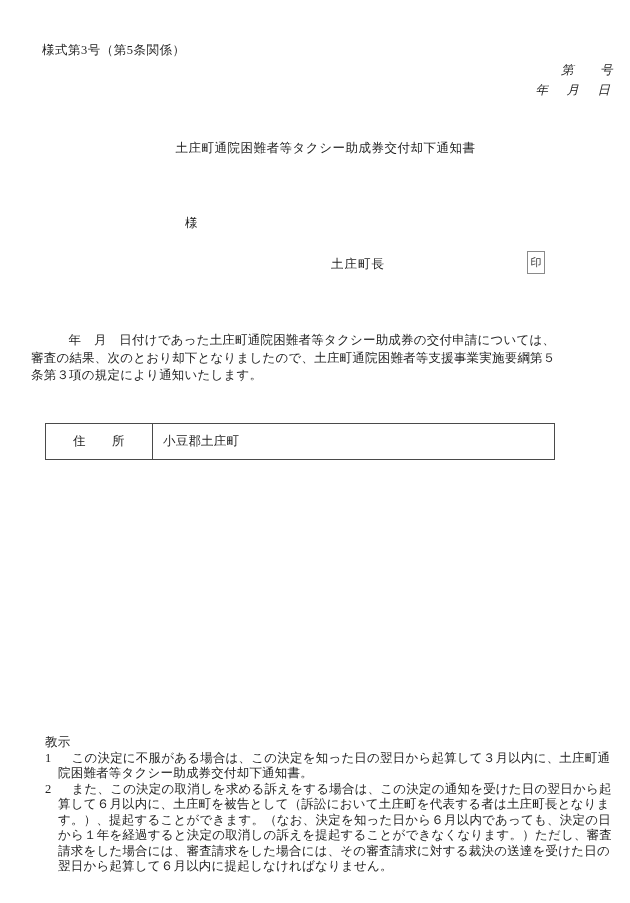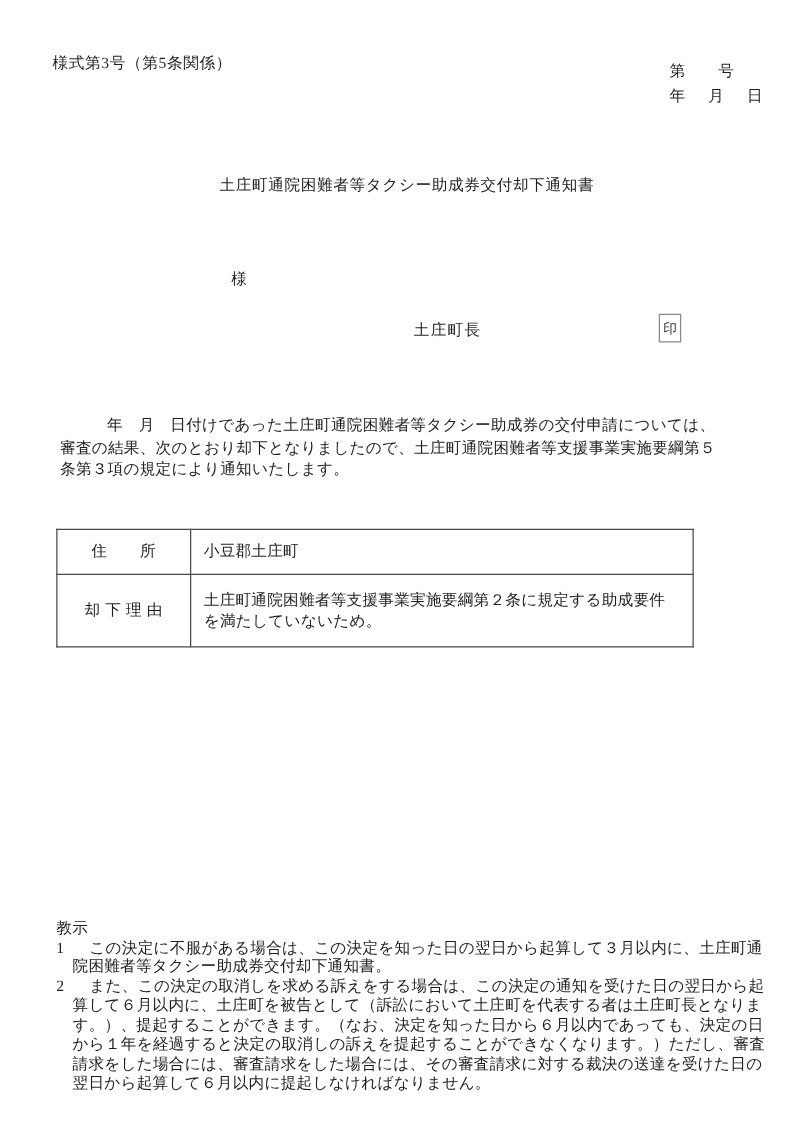--- a/index.html
+++ b/index.html
@@ -8,35 +8,35 @@
     position:relative;
     width:630px;height:903px;
     background:#ffffff;
     color:#1e1e1e;
     font-family:"Liberation Serif","DejaVu Serif",serif;
     font-size:12.5px;
     overflow:hidden;
     padding-left:21px;
   }
   .form-label{position:absolute;left:42px;top:42px;letter-spacing:0.5px;}
-  .doc-meta{position:absolute;right:38px;top:47px;line-height:20px;}
+  .doc-meta{position:absolute;right:38px;top:60px;text-align:right;line-height:20px;font-style:italic;}
   .doc-number-line{letter-spacing:0.5px;}
   .date-line{letter-spacing:3px;}
   .doc-title{position:absolute;left:0;top:140px;width:100%;text-align:center;letter-spacing:0.5px;}
   .addressee{position:absolute;left:185px;top:215px;}
   .sender{position:absolute;left:331px;top:256px;letter-spacing:1px;}
   .seal-box{
     position:absolute;left:527px;top:251px;
     width:16px;height:21px;
     border:1px solid #8a8a8a;
     display:flex;align-items:center;justify-content:center;
     font-size:11px;color:#3a3a3a;
   }
   .body-paragraph{
-    position:absolute;left:48px;top:332px;width:530px;
+    position:absolute;left:31px;top:332px;width:530px;
     line-height:17.5px;text-indent:3em;
     letter-spacing:0.2px;
   }
   .info-table{
     position:absolute;left:45px;top:423px;width:510px;
     border-collapse:collapse;table-layout:fixed;
   }
   .info-table td{
     border:1px solid #4a4a4a;
     vertical-align:middle;
@@ -75,24 +75,20 @@
   <div class="seal-box">印</div>
 
   <div class="body-paragraph">年　月　日付けであった土庄町通院困難者等タクシー助成券の交付申請については、審査の結果、次のとおり却下となりましたので、土庄町通院困難者等支援事業実施要綱第５条第３項の規定により通知いたします。</div>
 
   <table class="info-table">
     <tbody>
       <tr class="row-short">
         <td class="label-cell">住　　所</td>
         <td class="value-cell">小豆郡土庄町</td>
       </tr>
-      <tr class="row-tall">
-        <td class="label-cell">却 下 理 由</td>
-        <td class="value-cell">土庄町通院困難者等支援事業実施要綱第２条に規定する助成要件を満たしていないため。</td>
-      </tr>
     </tbody>
   </table>
 
   <div class="notes">
     <p class="notes-heading">教示</p>
     <div class="note-item">
       <span>1</span><span class="note-num-gap"></span><span>この決定に不服がある場合は、この決定を知った日の翌日から起算して３月以内に、土庄町通院困難者等タクシー助成券交付却下通知書。</span>
     </div>
     <div class="note-item">
       <span>2</span><span class="note-num-gap"></span><span>また、この決定の取消しを求める訴えをする場合は、この決定の通知を受けた日の翌日から起算して６月以内に、土庄町を被告として（訴訟において土庄町を代表する者は土庄町長となります。）、提起することができます。（なお、決定を知った日から６月以内であっても、決定の日から１年を経過すると決定の取消しの訴えを提起することができなくなります。）ただし、審査請求をした場合には、審査請求をした場合には、その審査請求に対する裁決の送達を受けた日の翌日から起算して６月以内に提起しなければなりません。</span>

